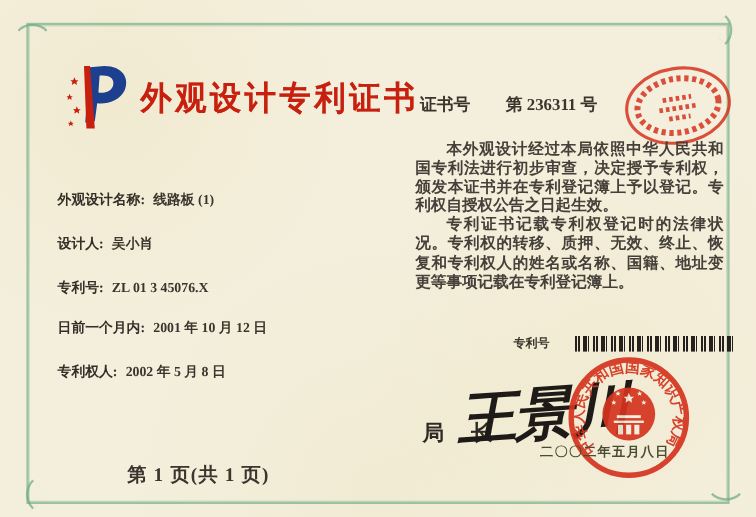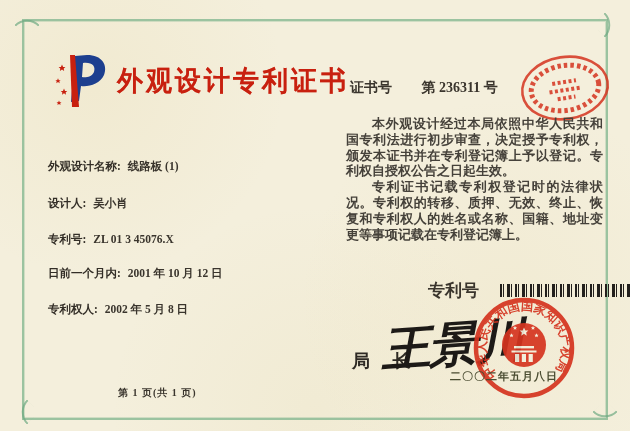--- a/index.html
+++ b/index.html
@@ -47,21 +47,21 @@
   .cert-line{position:absolute;left:350px;top:79px;font-size:14px;font-weight:bold;color:#3a352d;}
   .cert-line .no{margin-left:26px;}
 
   .body-text{position:absolute;left:346px;top:116px;width:257px;}
   .body-text p{
     margin:0;font-size:13px;line-height:15.8px;color:#45413a;
     text-align:justify;text-indent:2em;font-weight:bold;
   }
 
   .patentno-line{position:absolute;left:428px;top:279px;display:flex;align-items:center;}
-  .patentno-line .lbl{font-size:17px;font-weight:bold;color:#3a352d;margin-right:21px;white-space:nowrap;}
+  .patentno-line .lbl{font-size:10px;font-weight:bold;color:#3a352d;margin-right:21px;white-space:nowrap;}
   .barcode{
     width:132px;height:13px;
     background:repeating-linear-gradient(90deg,
       #23201d 0 2px, transparent 2px 3px,
       #23201d 3px 4px, transparent 4px 7px,
       #23201d 7px 10px, transparent 10px 11px,
       #23201d 11px 12px, transparent 12px 15px);
   }
 
   .sig-title{position:absolute;left:352px;top:349px;font-size:18px;font-weight:bold;color:#2e2a24;letter-spacing:9px;white-space:nowrap;}
@@ -70,21 +70,21 @@
     color:#1d1a17;transform:rotate(-4deg) scaleX(1.05);letter-spacing:-2px;white-space:nowrap;
   }
 
   .seal{position:absolute;left:468px;top:292px;width:112px;height:112px;opacity:.92;}
   .seal-date{
     position:absolute;left:436px;top:369px;width:136px;text-align:center;
     font-size:11px;font-weight:bold;color:#4a4c31;letter-spacing:1px;z-index:6;white-space:nowrap;
   }
   .oval-stamp{position:absolute;left:514px;top:46px;width:102px;height:84px;opacity:.85;}
 
-  .footer{position:absolute;left:118px;top:386px;font-size:10px;font-weight:bold;color:#3a352d;letter-spacing:1px;text-align:right;}
+  .footer{position:absolute;left:106px;top:386px;font-size:16px;font-weight:bold;color:#3a352d;letter-spacing:1px;text-align:right;}
 </style>
 </head>
 <body>
 
 <div class="page">
 
   <div class="frame"></div>
   <div class="corner tl"></div>
   <div class="corner tr"></div>
   <div class="corner bl"></div>

